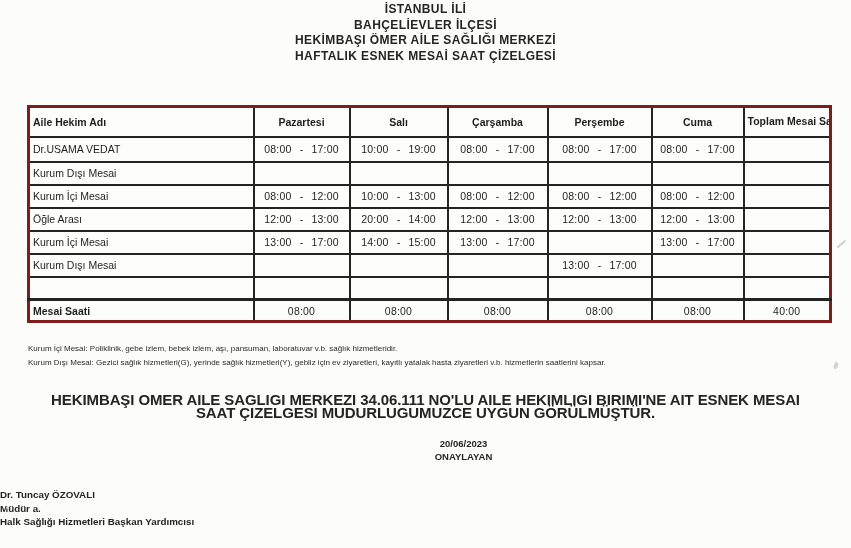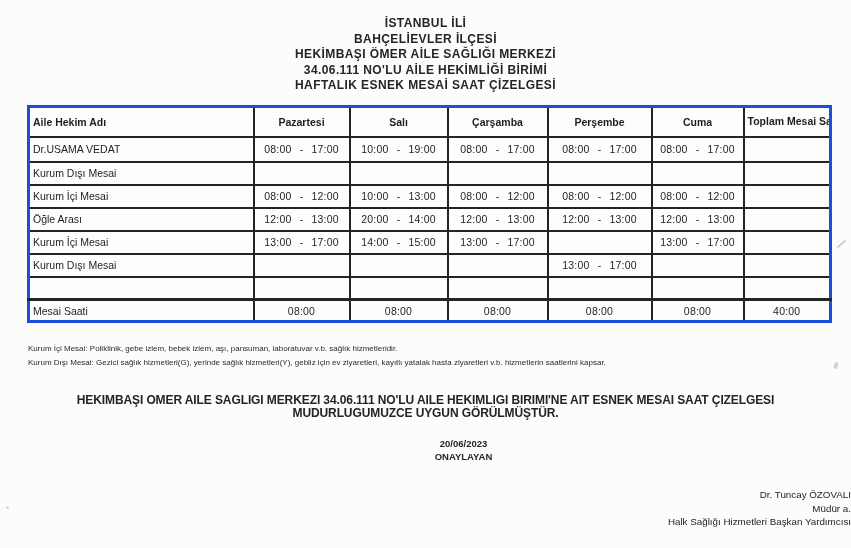--- a/index.html
+++ b/index.html
@@ -6,84 +6,84 @@
   .page{
     position:relative;
     width:851px;height:548px;
     background:#fcfcfa;
     font-family:"Liberation Sans", sans-serif;
     color:#1e1e1e;
     overflow:hidden;
   }
   
   .titles{
-    position:absolute;top:16px;left:0;width:100%;
+    position:absolute;top:2px;left:0;width:100%;
     text-align:center;
   }
   .titles div{
     font-weight:bold;font-size:12px;line-height:15.5px;
     letter-spacing:0.4px;color:#252525;
   }
   
   table.sched{
     position:absolute;left:27px;top:105px;
     width:802px;table-layout:fixed;
     border-collapse:collapse;
     background:#fdfdfc;
   }
   table.sched th, table.sched td{
     border:2px solid #242424;
     padding:0 3px;
     font-size:10.5px;
     overflow:hidden;white-space:nowrap;
   }
-  table.sched{border:3px solid #1d4ed8;}
+  table.sched{border:3px solid #7f1d1d;}
   table.sched thead tr{height:30px;}
   table.sched tbody tr{height:23px;}
   table.sched tbody tr.r-doctor{height:25px;}
   table.sched tbody tr.total-row{height:22px;}
   table.sched tbody tr.total-row td{border-top:3px solid #242424;}
   th{font-weight:bold;text-align:center;line-height:1.15;font-size:11px;}
   th.c0{text-align:left;padding-left:5px;}
   td.lbl{text-align:left;padding-left:5px;font-weight:normal;}
   td.tm{text-align:center;word-spacing:5px;letter-spacing:0.2px;}
-  tr.total-row td.lbl{font-weight:normal;margin-top:32px;}
+  tr.total-row td.lbl{font-weight:bold;margin-top:32px;}
   
   col.c0{width:225px;}
   col.c1{width:96px;}
   col.c2{width:98px;}
   col.c3{width:100px;}
   col.c4{width:104px;}
   col.c5{width:92px;}
   col.c6{width:87px;}
   th.c6{white-space:normal;line-height:1.2;}
   
   .footnotes{
     position:absolute;left:28px;top:331px;width:810px;
     font-size:8px;line-height:14px;color:#2a2a2a;
     white-space:nowrap;
     margin-top:11px;
   }
   
   .approval{
     position:absolute;left:40px;top:394px;width:771px;
     text-align:center;font-weight:bold;
-    font-size:12px;line-height:12.5px;letter-spacing:-0.1px;
+    font-size:15px;line-height:12.5px;letter-spacing:-0.1px;
     color:#242424;
   }
   
   .dateblock{
     position:absolute;left:0;top:437px;width:100%;
     text-align:center;font-weight:bold;
     font-size:9.5px;line-height:13px;color:#242424;padding-left:38px;
   }
   
   .signer{
     position:absolute;left:0;top:488px;width:100%;
-    text-align:right;font-weight:normal;
+    text-align:left;font-weight:bold;
     font-size:9.8px;line-height:13.5px;color:#242424;
   }
   
   .artifact1{
     position:absolute;left:836px;top:243px;width:11px;height:2px;
     background:#cfcfcb;transform:rotate(-40deg);border-radius:2px;
   }
   .artifact2{
     position:absolute;left:6px;top:506px;width:3px;height:3px;
     background:#d8d8d4;border-radius:50%;
@@ -95,21 +95,20 @@
 </style>
 </head>
 <body>
 
 <div class="page">
 
   <div class="titles">
     <div>İSTANBUL İLİ</div>
     <div>BAHÇELİEVLER İLÇESİ</div>
     <div>HEKİMBAŞI ÖMER AİLE SAĞLIĞI MERKEZİ</div>
-    <div>34.06.111 NO'LU AİLE HEKİMLİĞİ BİRİMİ</div>
     <div>HAFTALIK ESNEK MESAİ SAAT ÇİZELGESİ</div>
   </div>
 
   <table class="sched">
     <colgroup>
       <col class="c0">
         <col class="c1">
         <col class="c2">
         <col class="c3">
         <col class="c4">

